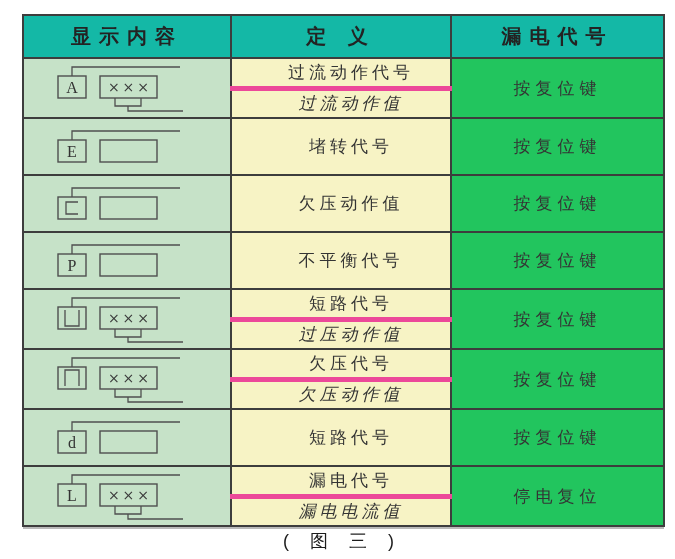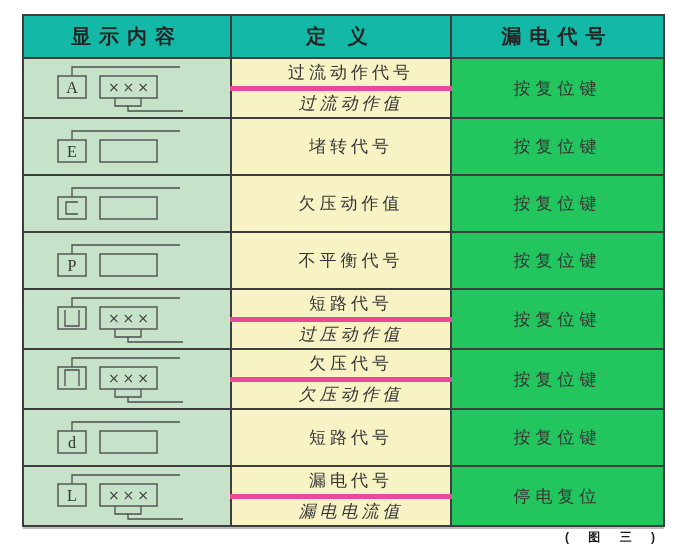--- a/index.html
+++ b/index.html
@@ -39,22 +39,22 @@
   .icon .ln{fill:none;stroke:#4f4f4f;stroke-width:1.3;}
   .icon .code{
     font-family:"Liberation Serif",serif;font-size:16px;fill:#333;
     text-anchor:middle;
   }
   .icon .xxx{
     font-family:"DejaVu Sans",sans-serif;font-size:14px;fill:#3a3a3a;
     text-anchor:middle;letter-spacing:3px;
   }
   .caption{
-    position:absolute;left:22px;top:529px;width:641px;text-align:right;
-    font-size:12px;color:#1c1c1c;letter-spacing:8px;font-weight:bold;
+    position:absolute;left:22px;top:529px;width:641px;text-align:center;
+    font-size:18px;color:#1c1c1c;letter-spacing:8px;font-weight:normal;
   }
 </style>
 </head>
 <body>
 
 <table class="fig-table">
   <colgroup>
     <col style="width:208px">
       <col style="width:220px">
       <col style="width:213px">

